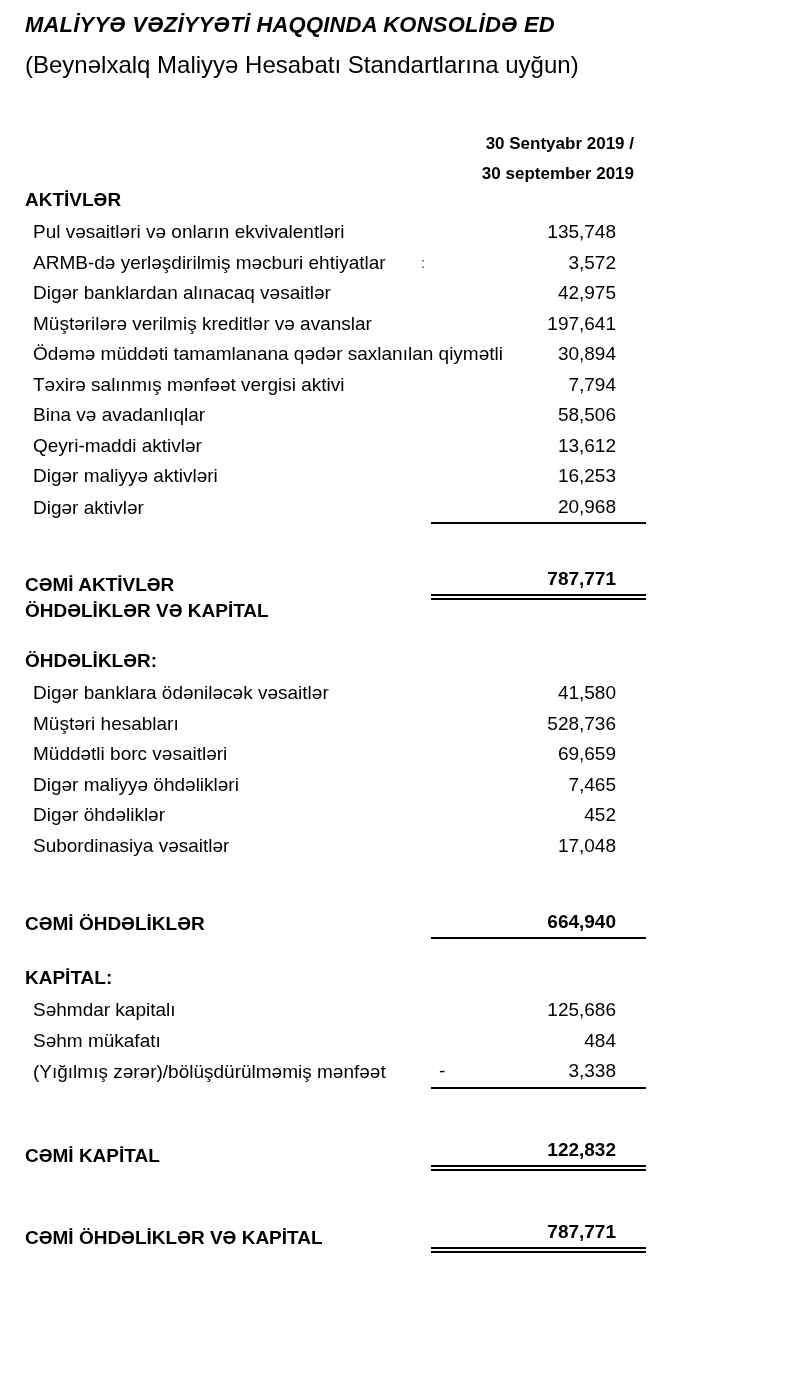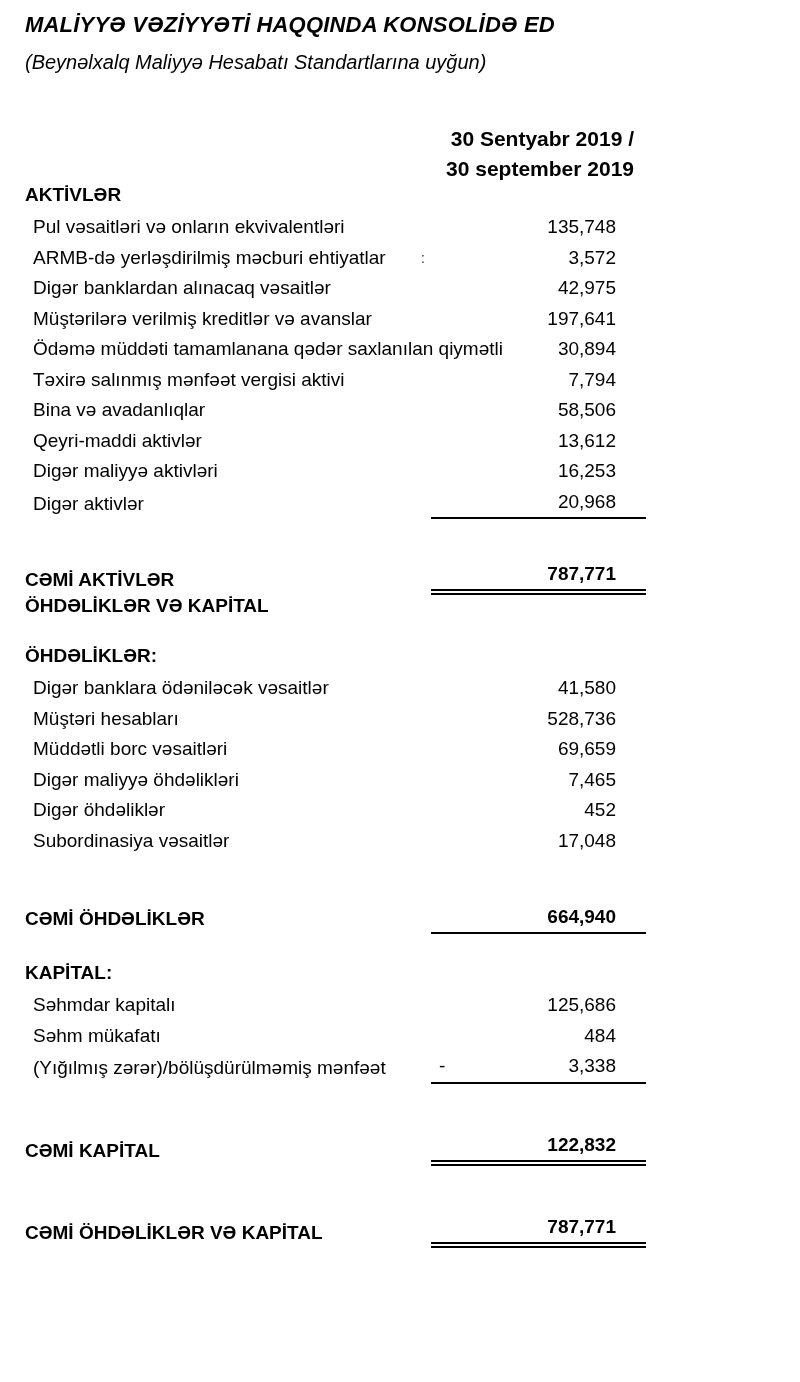--- a/index.html
+++ b/index.html
@@ -12,41 +12,40 @@
     background: #fff;
     overflow: hidden;
   }
   .title {
     font-size: 22px;
     font-weight: bold;
     font-style: italic;
     letter-spacing: 0.2px;
   }
   .subtitle {
-    font-size: 20px;
-    font-style: italic;
+    font-size: 24px;
     margin-top: 13px;
   }
   .period {
     margin-top: 50px;
     text-align: right;
     font-weight: bold;
-    font-size: 21px;
+    font-size: 17px;
     line-height: 30px;
     padding-right: 12px;
   }
   .section-heading {
     font-weight: bold;
     font-size: 19px;
     margin-bottom: 6px;
   }
   .section-heading.sub { margin-top: 28px; }
   .row {
     display: flex;
-    align-items: flex-end;
+    align-items: center;
     font-size: 19px;
     line-height: 30.5px;
   }
   .lbl { flex: 1; padding-left: 8px; white-space: nowrap; }
   .note { width: 10px; font-size: 14px; color: #333; }
   .val {
     width: 215px;
     display: flex;
     justify-content: flex-end;
   }

